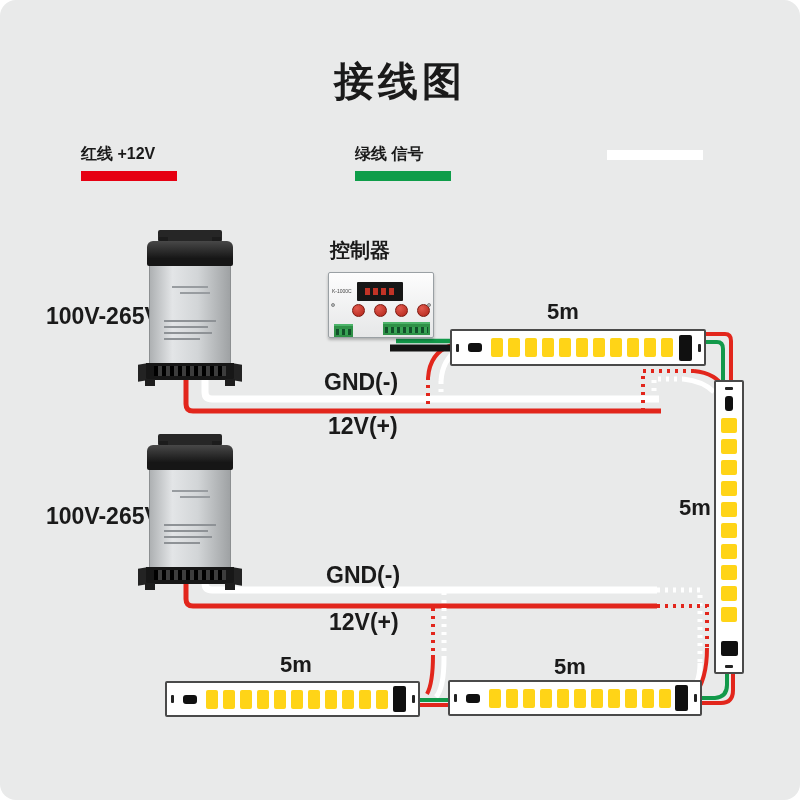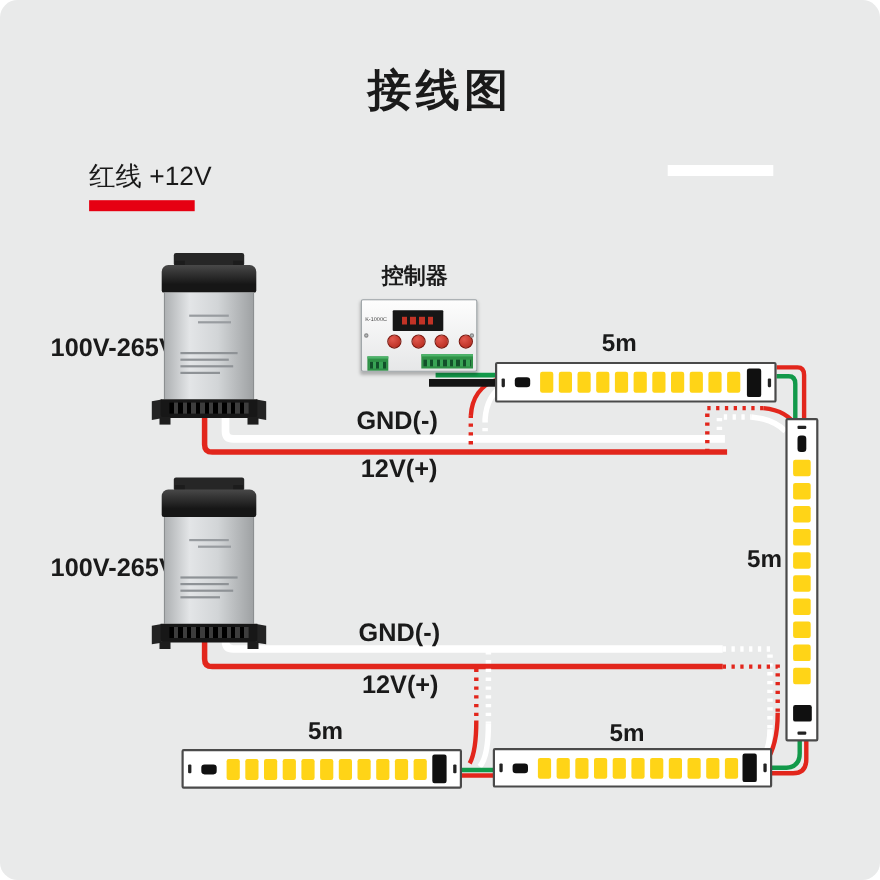--- a/index.html
+++ b/index.html
@@ -9,21 +9,21 @@
     background:#e9eaea;border-radius:16px;overflow:hidden;
     font-family:"Liberation Sans","DejaVu Sans",sans-serif;color:#1a1a1a;
   }
   .abs{position:absolute;}
   .title{
     left:0;right:0;top:54px;text-align:center;
     font-size:40px;font-weight:800;letter-spacing:4px;
   }
   
   .legend-item{width:110px;}
-  .legend-label{font-size:24px;font-weight:400;white-space:nowrap;}
+  .legend-label{font-size:16px;font-weight:700;white-space:nowrap;}
   .legend-bar{margin-top:6px;height:10px;width:96px;}
   .bar-red{background:#e60012;}
   .bar-green{background:#0e9d49;}
   .bar-white{background:#ffffff;}
   
   .lbl{font-weight:700;white-space:nowrap;}
   .lbl-23{font-size:23px;}
   .lbl-22{font-size:22px;width:46px;text-align:center;}
   .lbl-20{font-size:20px;}
   
@@ -130,20 +130,24 @@
     <path class="wg" stroke-width="4" d="M727,672 V685 Q727,697 715,698 H699"></path>
     <path class="wr" stroke-width="4" d="M733,672 V690 Q733,703 721,703 H699"></path>
   </svg>
 
   <div class="abs title">接线图</div>
 
   <div class="abs legend-item" style="left:81px;top:144px;">
     <div class="legend-label">红线 +12V</div>
     <div class="legend-bar bar-red"></div>
   </div>
+  <div class="abs legend-item" style="left:355px;top:144px;">
+    <div class="legend-label">绿线 信号</div>
+    <div class="legend-bar bar-green"></div>
+  </div>
   <div class="abs legend-item" style="left:607px;top:144px;">
     <div class="legend-bar bar-white"></div>
   </div>
 
   <div class="abs lbl lbl-23" style="left:46px;top:303px;">100V-265V</div>
   <div class="abs psu" style="left:142px;top:230px;">
     <div class="psu-bracket"></div>
     <div class="psu-tab-l"></div>
     <div class="psu-tab-r"></div>
     <div class="psu-cap"></div>
@@ -184,21 +188,21 @@
     </div>
     <div class="psu-ear-l"></div>
     <div class="psu-ear-r"></div>
     <div class="psu-bottom">
         <div class="psu-teeth"></div>
       </div>
     <div class="psu-foot-l"></div>
     <div class="psu-foot-r"></div>
   </div>
 
-  <div class="abs lbl lbl-20" style="left:347px;top:237px;">控制器</div>
+  <div class="abs lbl lbl-20" style="left:330px;top:237px;">控制器</div>
   <div class="abs ctrl" style="left:328px;top:272px;">
     <div class="ctrl-screen">
         <div class="ctrl-digits"></div>
       </div>
     <div class="ctrl-model">K-1000C</div>
     <div class="ctrl-btn" style="left:23px;"></div>
     <div class="ctrl-btn" style="left:45px;"></div>
     <div class="ctrl-btn" style="left:66px;"></div>
     <div class="ctrl-btn" style="left:88px;"></div>
     <div class="ctrl-screw" style="left:2px;top:30px;"></div>

